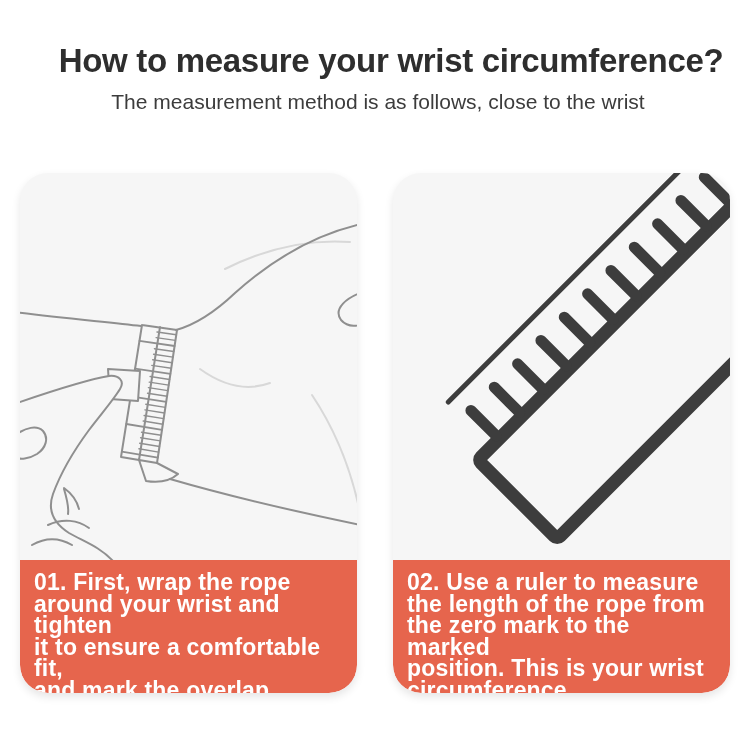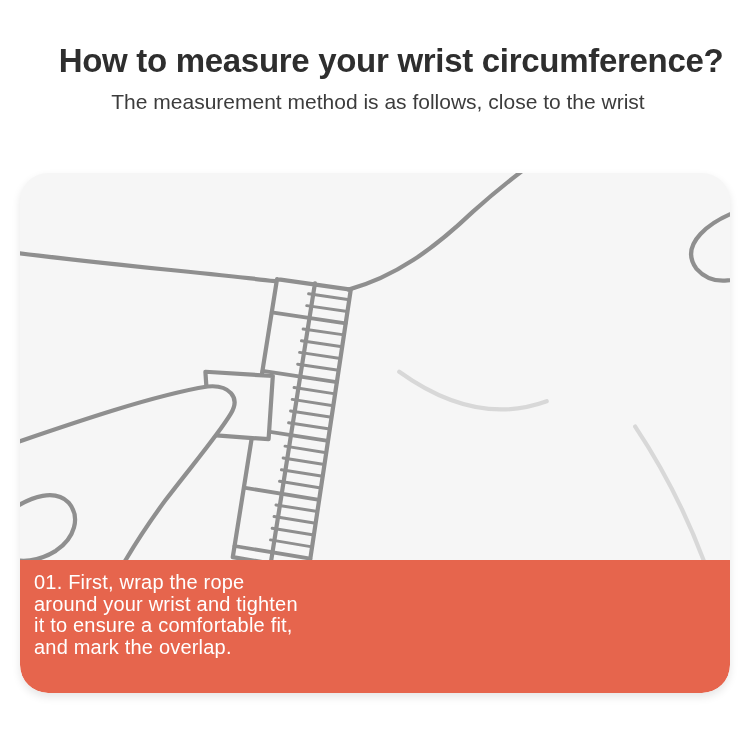--- a/index.html
+++ b/index.html
@@ -8,22 +8,22 @@
   h1.title{margin:44px 0 0;text-align:center;font-size:33px;line-height:1;font-weight:bold;
            color:#2e2e2e;letter-spacing:-0.3px;padding-left:32px;}
   p.subtitle{margin:14px 0 0;text-align:center;font-size:21px;line-height:1;color:#3c3c3c;padding-left:6px;}
   .panels{display:flex;gap:36px;padding:0 20px;margin-top:61px;}
   .panel{flex:1;height:520px;border-radius:28px;overflow:hidden;background:#f6f6f6;
          box-shadow:0 4px 8px rgba(0,0,0,0.10);display:flex;flex-direction:column;}
   .illus{height:387px;position:relative;}
   .illus svg{display:block;width:100%;height:100%;}
   .caption{height:133px;background:#e6654d;border-radius:0 0 28px 28px;box-sizing:border-box;
            padding:12px 14px;}
-  .caption p{margin:0;color:#ffffff;font-size:20px;line-height:21.5px;letter-spacing:0.2px;
-             white-space:pre-line;}
+  .caption p{margin:0;color:#ffffff;font-size:23px;line-height:21.5px;letter-spacing:0.2px;
+             white-space:pre-line;font-weight:bold;}
 </style>
 </head>
 <body>
 
 <div class="page">
 
   <h1 class="title">How to measure your wrist circumference?</h1>
   <p class="subtitle">The measurement method is as follows, close to the wrist</p>
 
   <div class="panels">
@@ -62,15 +62,33 @@
         </svg>
       </div>
       <div class="caption">
         <p>01. First, wrap the rope
 around your wrist and tighten
 it to ensure a comfortable fit,
 and mark the overlap.</p>
       </div>
     </section>
 
+    <section class="panel">
+      <div class="illus">
+        <svg viewBox="0 0 337 387" preserveAspectRatio="xMidYMid slice" fill="none" stroke-linecap="round" stroke-linejoin="round">
+          <g transform="rotate(-45 85 287)" stroke="#3d3d3d">
+            <rect x="85" y="287" width="520" height="112" rx="4" stroke-width="13"></rect>
+            <path stroke-width="11" d="M115,283 V247 M148,283 V247 M181,283 V247 M214,283 V247 M247,283 V247 M280,283 V247 M313,283 V247 M346,283 V247 M379,283 V247 M412,283 V247 M445,283 V247 M478,283 V247 M511,283 V247"></path>
+            <line x1="105" y1="225" x2="620" y2="225" stroke-width="5"></line>
+          </g>
+        </svg>
+      </div>
+      <div class="caption">
+        <p>02. Use a ruler to measure
+the length of the rope from
+the zero mark to the marked
+position. This is your wrist
+circumference.</p>
+      </div>
+    </section>
 
   </div>
 </div>
 
 </body></html>

